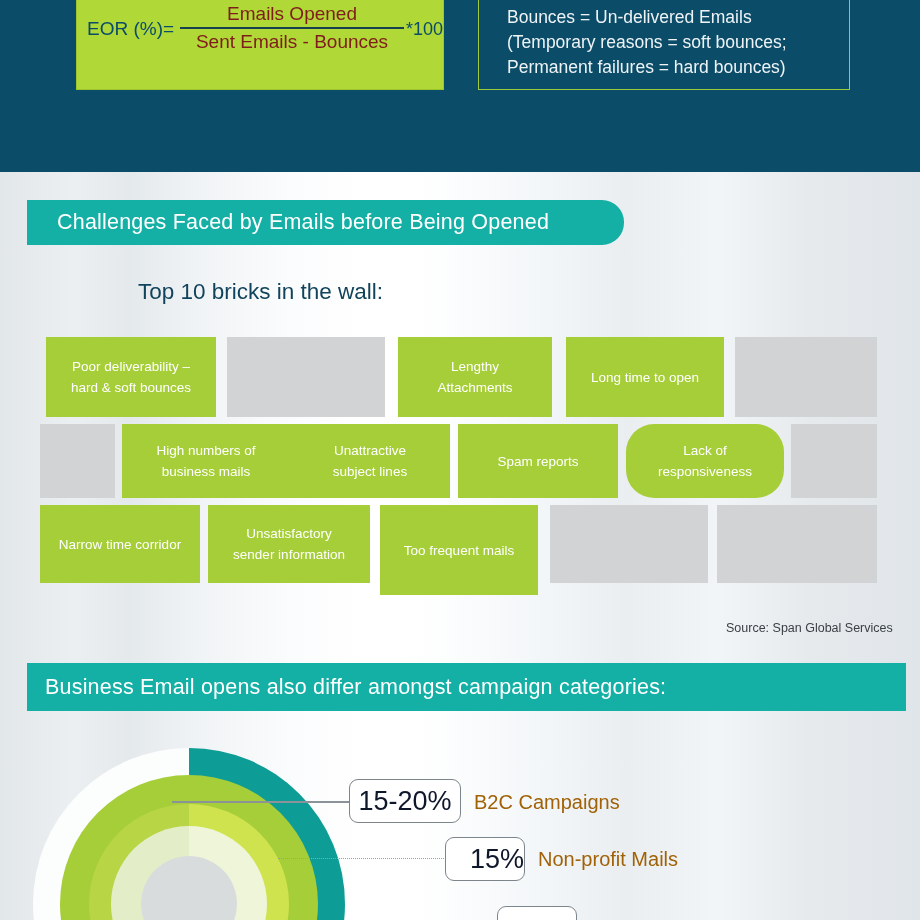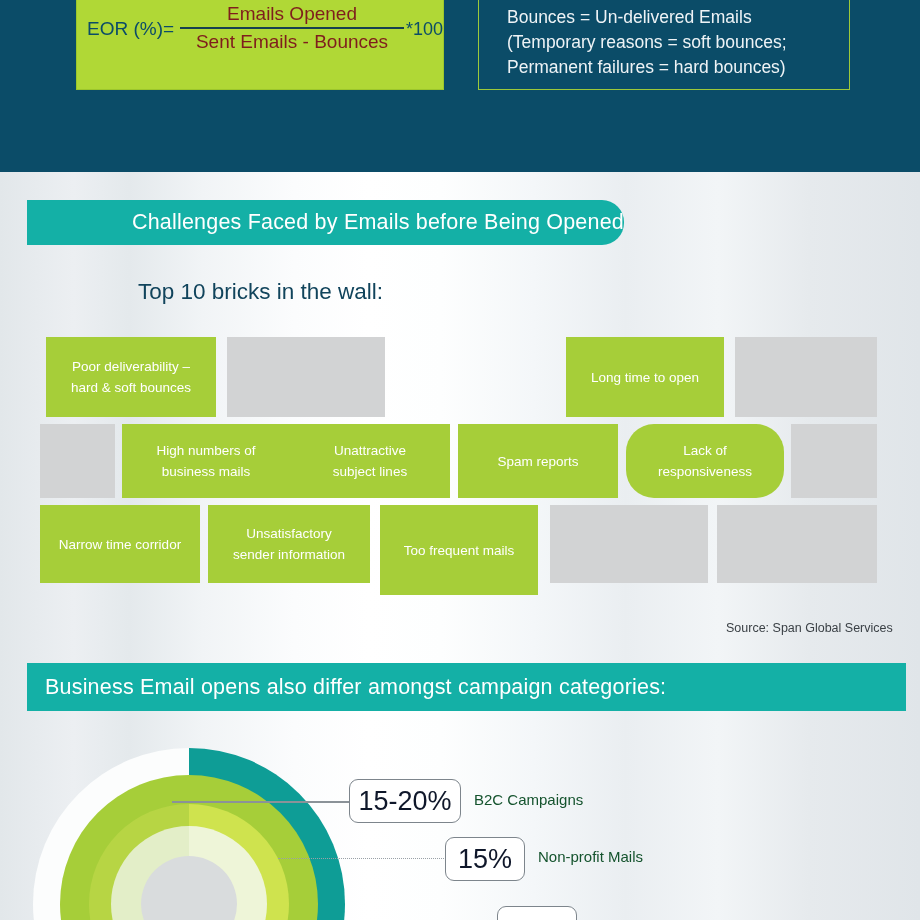--- a/index.html
+++ b/index.html
@@ -60,21 +60,21 @@
         #fbfcfd 32%, #ffffff 40%, #fdfefe 48%, #f4f7f9 58%,
         #eaeef1 68%, #f2f5f7 78%, #e6eaed 88%, #e0e5e9 100%);
   }
 
   
   .banner1 {
     position: absolute; left: 27px; top: 200px;
     width: 597px; height: 45px;
     background: #14b0a6;
     border-radius: 0 22px 22px 0;
-    display: flex; align-items: center; padding-left: 18px; justify-content: flex-end;
+    display: flex; align-items: center; padding-left: 30px;
   }
   .banner1 .banner-text {
     color: #ffffff; font-size: 21.5px; letter-spacing: 0.2px; white-space: nowrap;
   }
 
   .subhead {
     position: absolute; left: 138px; top: 279px;
     color: #11445c; font-size: 22.5px; white-space: nowrap;
   }
 
@@ -134,21 +134,21 @@
     background: #ffffff;
     border: 1.6px solid #7d858c;
     border-radius: 9px;
     display: flex; align-items: center; justify-content: center;
   }
   .value-chip .vtext {
     color: #0f172a; font-size: 27px; white-space: nowrap;
   }
   .cat-label {
     position: absolute;
-    color: #14532d; font-size: 15px; white-space: nowrap;
+    color: #a16207; font-size: 20px; white-space: nowrap;
   }
 </style>
 </head>
 <body>
 
 <div id="page">
 
   <div class="top-section">
 
     <div class="formula-box">
@@ -178,20 +178,24 @@
 
   <div class="subhead">Top 10 bricks in the wall:</div>
 
   <div class="wall">
 
     <div class="brick green" style="left:46px; top:337px; width:170px; height:80px;">
       <div class="bl">Poor deliverability –</div>
       <div class="bl">hard &amp; soft bounces</div>
     </div>
     <div class="brick grey" style="left:227px; top:337px; width:158px; height:80px;"></div>
+    <div class="brick green" style="left:398px; top:337px; width:154px; height:80px;">
+      <div class="bl">Lengthy</div>
+      <div class="bl">Attachments</div>
+    </div>
     <div class="brick green" style="left:566px; top:337px; width:158px; height:80px;">
       <div class="bl">Long time to open</div>
     </div>
     <div class="brick grey" style="left:735px; top:337px; width:142px; height:80px;"></div>
 
     <div class="brick grey" style="left:40px; top:424px; width:75px; height:74px;"></div>
     <div class="brick green" style="left:122px; top:424px; width:168px; height:74px;">
       <div class="bl">High numbers of</div>
       <div class="bl">business mails</div>
     </div>
@@ -237,20 +241,20 @@
   </div>
 
   <div class="leader" style="left:172px; top:801px; width:178px;"></div>
   <div class="leader dotted" style="left:278px; top:858px; width:168px;"></div>
 
   <div class="value-chip" style="left:349px; top:779px; width:112px; height:44px;">
     <span class="vtext">15-20%</span>
   </div>
   <div class="cat-label" style="left:474px; top:791px;">B2C Campaigns</div>
 
-  <div class="value-chip" style="left:445px; top:837px; width:80px; height:44px;">
+  <div class="value-chip" style="left:445px; top:837px; width:80px; height:44px;justify-content:flex-end;">
     <span class="vtext">15%</span>
   </div>
   <div class="cat-label" style="left:538px; top:848px;">Non-profit Mails</div>
 
   <div class="value-chip" style="left:497px; top:906px; width:80px; height:44px;"></div>
 
 </div>
 
 </body></html>

